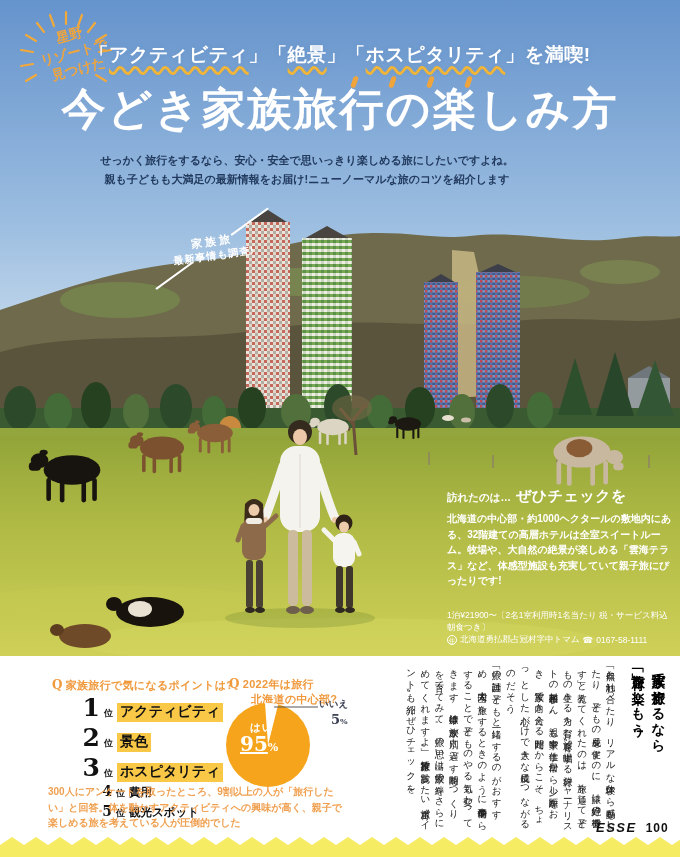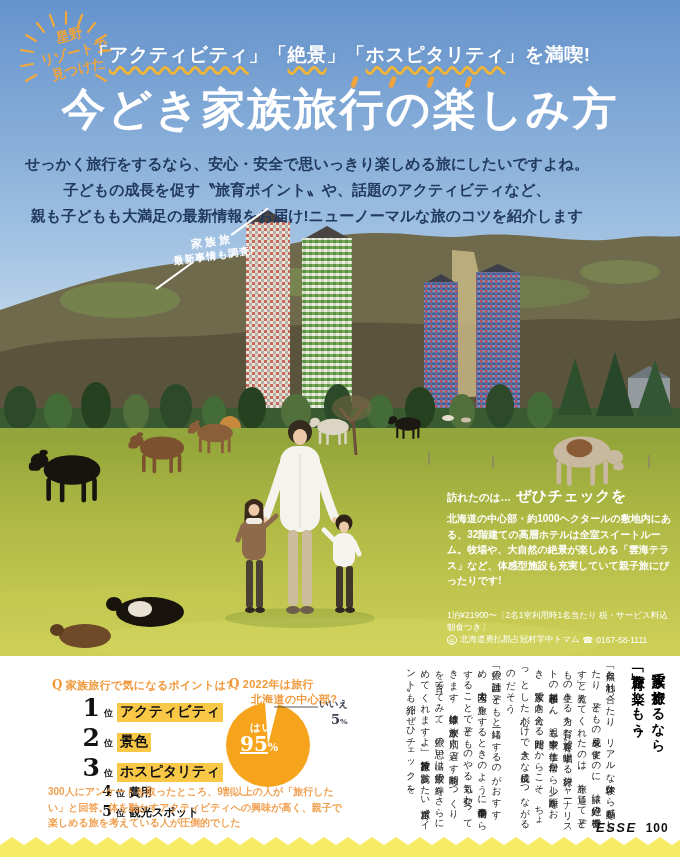--- a/index.html
+++ b/index.html
@@ -19,21 +19,21 @@
   
   .headline { left:0; top:42px; width:680px; text-align:center; color:#fff; font-weight:800;
     font-size:19px; letter-spacing:.5px; text-shadow:0 0 4px rgba(90,130,180,.35); }
   .headline .uw { text-decoration:underline; text-decoration-style:wavy;
     text-decoration-color:#efb53a; text-decoration-thickness:2.5px; text-underline-offset:5px; }
   .title { left:0; top:84px; width:680px; text-align:center; color:#fff; font-weight:800;
     font-size:44px; letter-spacing:2px; line-height:1.15; }
   .tick { position:absolute; top:76px; width:5px; height:12px; background:#f0a43c;
     border-radius:2.5px; transform:rotate(20deg); }
   .lede { left:0; top:151px; width:614px; text-align:center; color:#223a5e; font-weight:700;
-    font-size:15px; line-height:1.72; }
+    font-size:11px; line-height:1.72; }
 
   
   .photo-note { left:158px; top:234px; width:110px; text-align:center; color:#fff;
     transform:rotate(-8deg); }
   .photo-note .n1 { font-size:11px; font-weight:700; letter-spacing:3px; }
   .photo-note .n2 { font-size:10px; font-weight:700; letter-spacing:1px; }
   .note-line { position:absolute; width:46px; height:2px; background:#fff; border-radius:1px; }
   .nl-top { right:-8px; top:-8px; transform:rotate(-28deg); }
   .nl-bot { left:-10px; bottom:-8px; transform:rotate(-28deg); }
 
@@ -336,21 +336,20 @@
 
   <div class="abs headline"><span>「</span><span class="uw">アクティビティ</span><span>」「</span><span class="uw">絶景</span><span>」「</span><span class="uw">ホスピタリティ</span><span>」</span><span>を満喫!</span>
   </div>
   <span class="tick" style="left:352px"></span>
   <span class="tick" style="left:390px"></span>
   <span class="tick" style="left:428px"></span>
   <span class="tick" style="left:466px"></span>
   <h1 class="abs title">今どき家族旅行の楽しみ方</h1>
   <div class="abs lede">
     <div>せっかく旅行をするなら、安心・安全で思いっきり楽しめる旅にしたいですよね。</div>
-    <div>子どもの成長を促す〝旅育ポイント〟や、話題のアクティビティなど、</div>
     <div>親も子どもも大満足の最新情報をお届け!ニューノーマルな旅のコツを紹介します</div>
   </div>
 
   <div class="abs photo-note">
     <span class="note-line nl-top"></span>
     <div class="n1">家族旅</div>
     <div class="n2">最新事情も調査!</div>
     <span class="note-line nl-bot"></span>
   </div>
 

